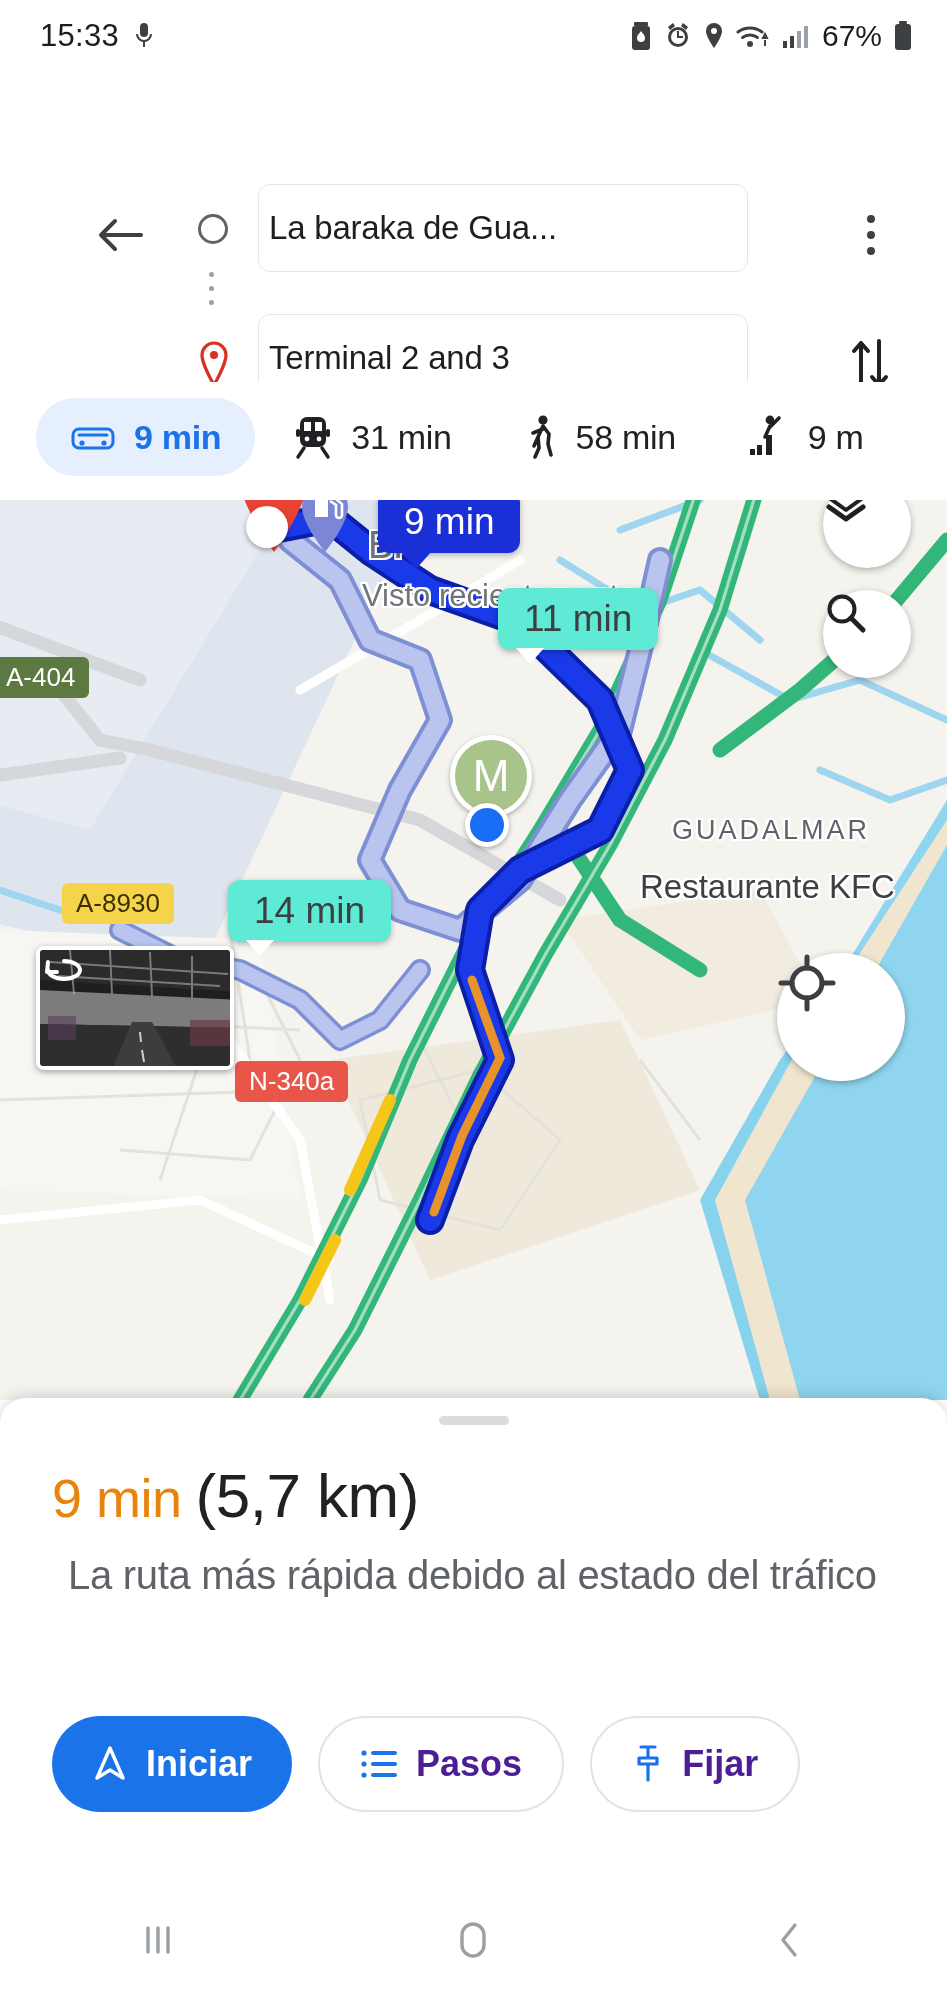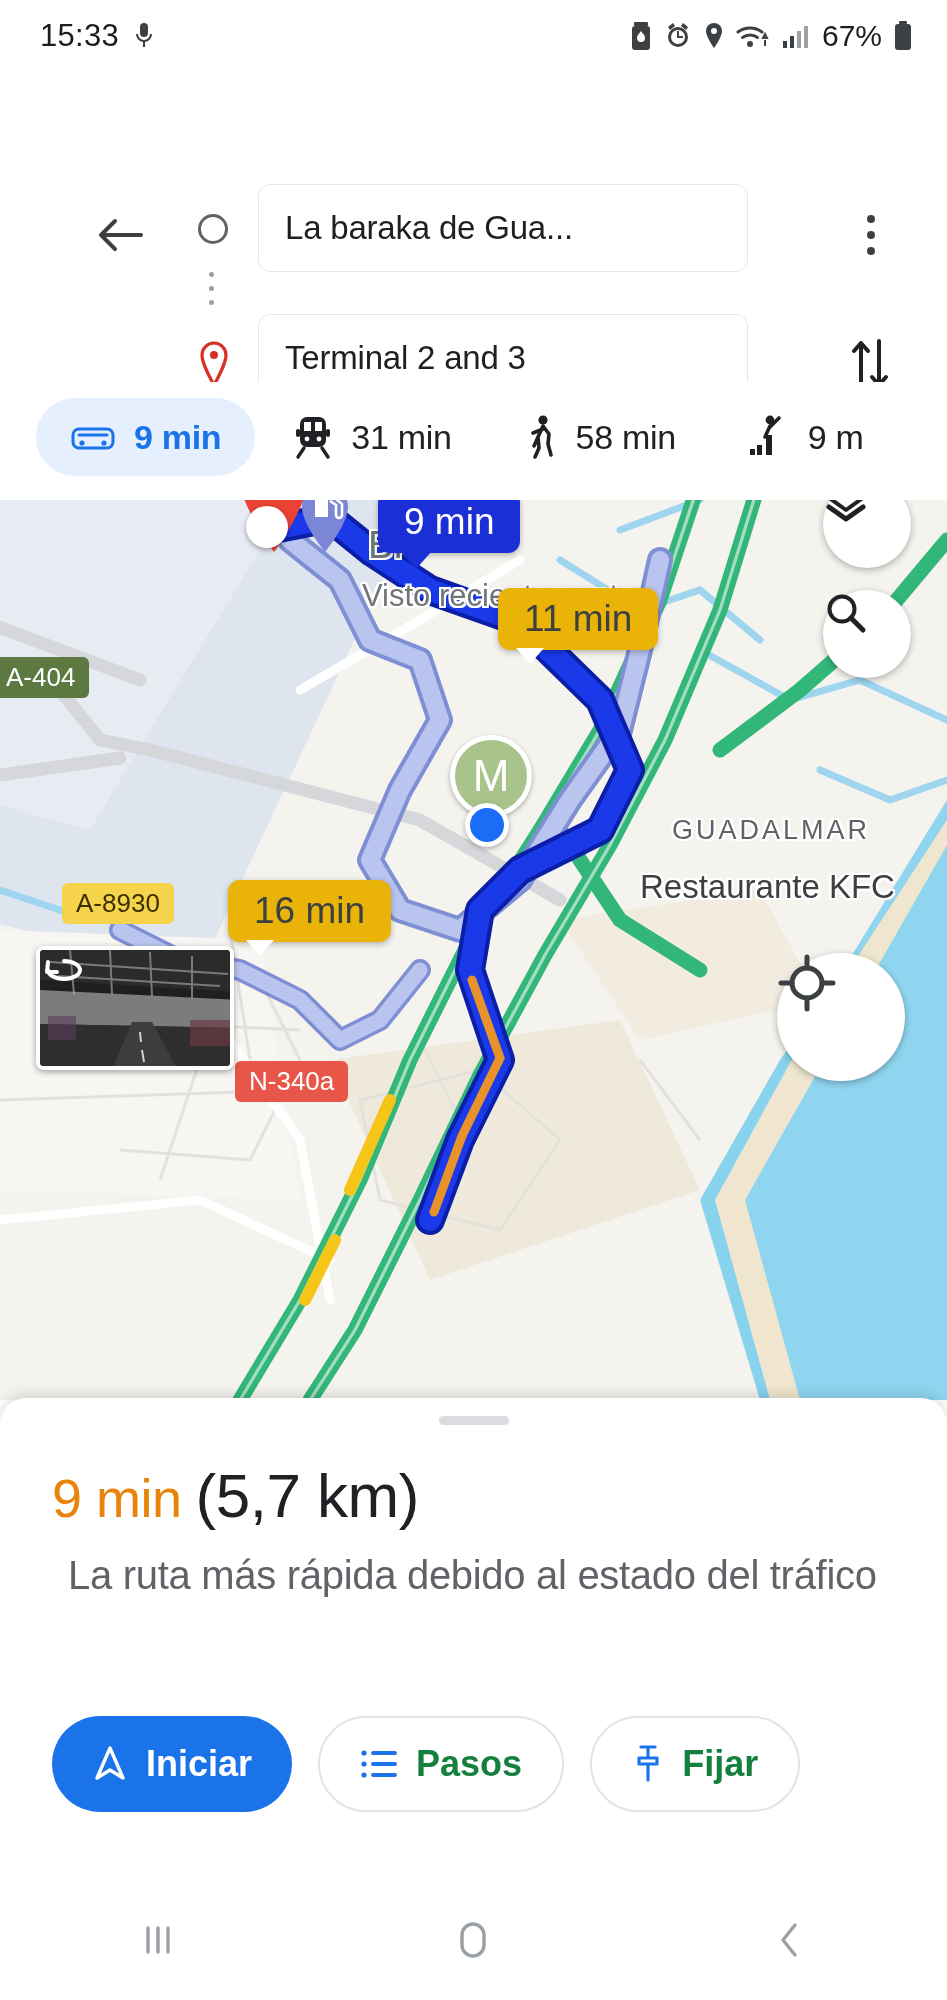--- a/index.html
+++ b/index.html
@@ -38,21 +38,21 @@
   .dots-col {
     position:absolute; left:209px; top:200px;
     display:flex; flex-direction:column; gap:9px; align-items:center;
   }
   .dots-col i { display:block; width:5px; height:5px; background:#9aa0a6; border-radius:50%; }
   .dest-pin { position:absolute; left:196px; top:268px; }
 
   .field {
     position:absolute; left:258px; width:490px; height:88px;
     border:1.5px solid #e4e6e9; border-radius:12px; background:#fff;
-    display:flex; align-items:center; padding:0 26px;
+    display:flex; align-items:center; padding:0 10px;
     font-size:33px; color:#1f1f1f; letter-spacing:-0.2px;
     overflow:hidden; white-space:nowrap;
   }
   .field-origin { top:112px; }
   .field-dest   { top:242px; }
 
   .kebab {
     position:absolute; right:46px; top:132px; width:60px; height:62px;
     display:flex; flex-direction:column; align-items:center; justify-content:center; gap:8px;
     cursor:pointer;
@@ -109,21 +109,21 @@
     position:absolute; display:flex; align-items:center; justify-content:center;
     padding:10px 26px; border-radius:12px; font-size:37px; white-space:nowrap;
     box-shadow:0 2px 6px rgba(0,0,0,.28); cursor:pointer;
   }
   .callout.primary { background:#1a2fd6; color:#fff; left:378px; top:-9px; }
   .callout.primary:after{
     content:""; position:absolute; left:22px; bottom:-16px;
     border-left:16px solid transparent; border-right:16px solid transparent;
     border-top:18px solid #1a2fd6;
   }
-  .callout.alt { background:#eab308; color:#3c4043; }
+  .callout.alt { background:#5eead4; color:#3c4043; }
   .callout.alt-1 { left:498px; top:88px; }
   .callout.alt-1:after{
     content:""; position:absolute; left:18px; bottom:-14px;
     border-left:14px solid transparent; border-right:14px solid transparent;
     border-top:16px solid #fff;
   }
   .callout.alt-2 { left:228px; top:380px; }
   .callout.alt-2:after{
     content:""; position:absolute; left:18px; bottom:-14px;
     border-left:14px solid transparent; border-right:14px solid transparent;
@@ -187,21 +187,21 @@
   }
   .sheet-actions {
     position:absolute; left:52px; top:318px; display:flex; gap:26px; align-items:flex-end;
   }
   .btn {
     display:flex; align-items:center; gap:18px; height:96px;
     border-radius:48px; padding:0 40px; font-size:36px; cursor:pointer;
     white-space:nowrap;
   }
   .btn-primary { background:#1a73e8; color:#fff; font-weight:bold; }
-  .btn-outline { background:#fff; color:#15803d; border:2px solid #e1e3e6; font-weight:bold; }
+  .btn-outline { background:#fff; color:#4c1d95; border:2px solid #e1e3e6; font-weight:bold; }
 
   
   .navbar {
     position:absolute; left:0; bottom:0; width:947px; height:120px;
     background:#fff; display:flex; align-items:center; justify-content:space-around;
   }
   .nav-btn { width:120px; height:90px; display:flex; align-items:center; justify-content:center; cursor:pointer; }
 </style>
 </head>
 <body>
@@ -440,21 +440,21 @@
     <div class="map-label lbl-bp-sub">Visto recientemente</div>
     <div class="map-label lbl-guadalmar">GUADALMAR</div>
     <div class="map-label lbl-kfc">Restaurante KFC</div>
 
     <div class="shield shield-a404">A-404</div>
     <div class="shield shield-a7050">A-8930</div>
     <div class="shield shield-n340a">N-340a</div>
 
     <div class="callout primary">9 min</div>
     <div class="callout alt alt-1">11 min</div>
-    <div class="callout alt alt-2">16 min</div>
+    <div class="callout alt alt-2">14 min</div>
 
     <div class="pin-dest">
       <svg width="92" height="120" viewBox="0 0 92 120">
         <path d="M46 6C27 6 12 21 12 40c0 25 34 72 34 72s34-47 34-72C80 21 65 6 46 6z" fill="#ea4335"></path>
         <circle cx="46" cy="40" r="15" fill="#c5221f"></circle>
       </svg>
     </div>
     <div class="start-dot"></div>
 
     <div class="fuel-marker">

